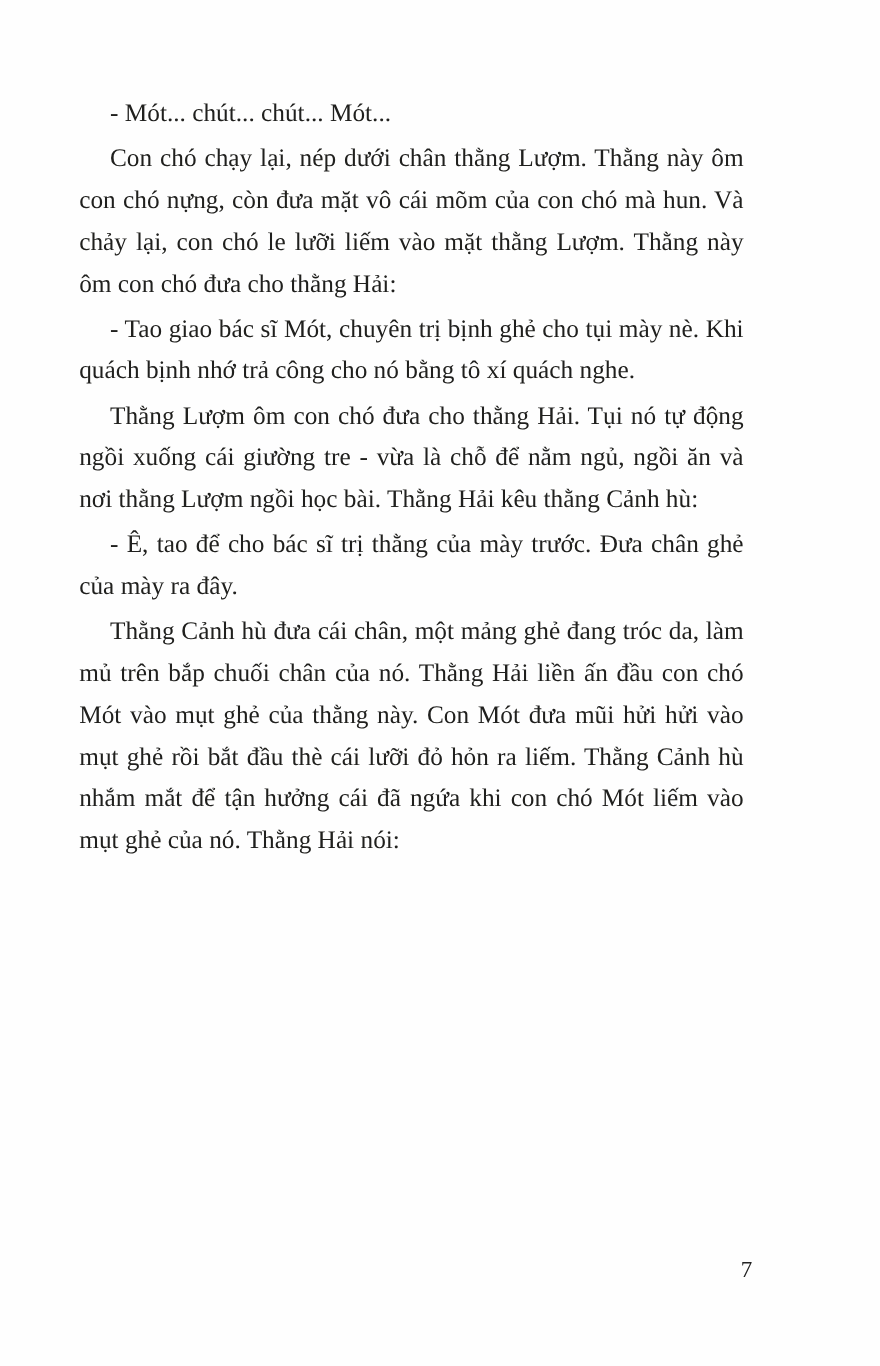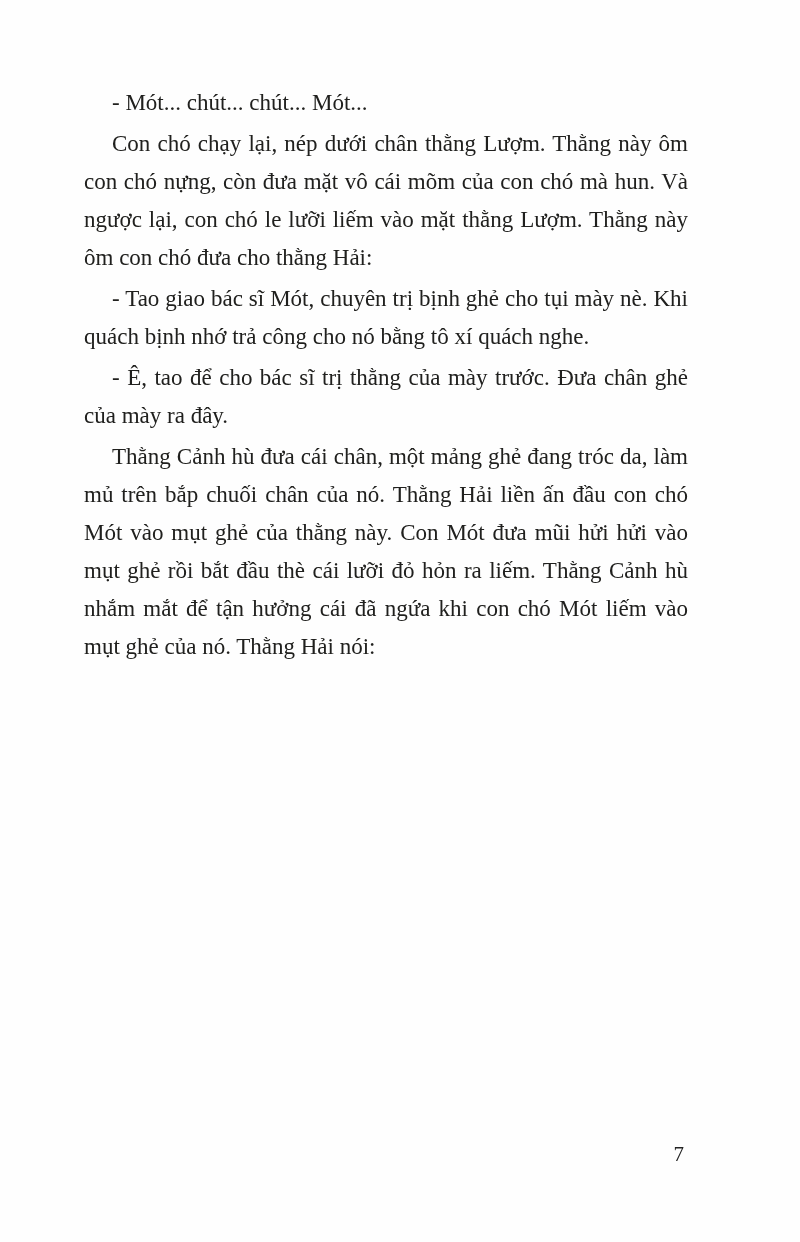--- a/index.html
+++ b/index.html
@@ -11,21 +11,21 @@
     position: relative;
     width: 800px;
     height: 1242px;
     background: #fefefe;
     overflow: hidden;
     font-family: "Liberation Serif", "DejaVu Serif", serif;
     color: #20201e;
   }
   .text-block {
     position: absolute;
-    left: 84px;
+    left: 72px;
     top: 84px;
     width: 604px;
     font-size: 23px;
     line-height: 38px;
     text-align: justify;
   }
   .para {
     margin: 0 0 3px 0;
     text-indent: 28px;
   }
@@ -37,19 +37,20 @@
     line-height: 24px;
     color: #222;
   }
 </style>
 </head>
 <body>
 
 <div class="page">
   <div class="text-block">
     <p class="para">- Mót... chút... chút... Mót...</p>
-    <p class="para">Con chó chạy lại, nép dưới chân thằng Lượm. Thằng này ôm con chó nựng, còn đưa mặt vô cái mõm của con chó mà hun. Và ngược lại, con chó le lưỡi liếm vào mặt thằng Lượm. Thằng này ôm con chó đưa cho thằng Hải:</p>
+    <p class="para">Con chó chạy lại, nép dưới chân thằng Lượm. Thằng này ôm con chó nựng, còn đưa mặt vô cái mõm của con chó mà hun. Và chảy lại, con chó le lưỡi liếm vào mặt thằng Lượm. Thằng này ôm con chó đưa cho thằng Hải:</p>
     <p class="para">- Tao giao bác sĩ Mót, chuyên trị bịnh ghẻ cho tụi mày nè. Khi quách bịnh nhớ trả công cho nó bằng tô xí quách nghe.</p>
+    <p class="para">Thằng Lượm ôm con chó đưa cho thằng Hải. Tụi nó tự động ngồi xuống cái giường tre - vừa là chỗ để nằm ngủ, ngồi ăn và nơi thằng Lượm ngồi học bài. Thằng Hải kêu thằng Cảnh hù:</p>
     <p class="para">- Ê, tao để cho bác sĩ trị thằng của mày trước. Đưa chân ghẻ của mày ra đây.</p>
     <p class="para">Thằng Cảnh hù đưa cái chân, một mảng ghẻ đang tróc da, làm mủ trên bắp chuối chân của nó. Thằng Hải liền ấn đầu con chó Mót vào mụt ghẻ của thằng này. Con Mót đưa mũi hửi hửi vào mụt ghẻ rồi bắt đầu thè cái lưỡi đỏ hỏn ra liếm. Thằng Cảnh hù nhắm mắt để tận hưởng cái đã ngứa khi con chó Mót liếm vào mụt ghẻ của nó. Thằng Hải nói:</p>
   </div>
   <div class="page-number">7</div>
 </div>
 
 </body></html>

